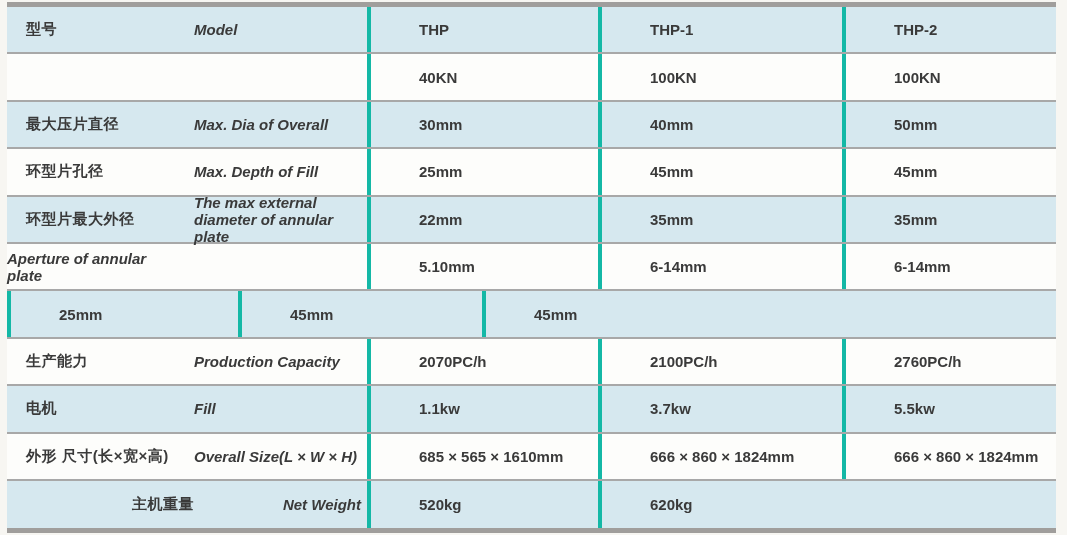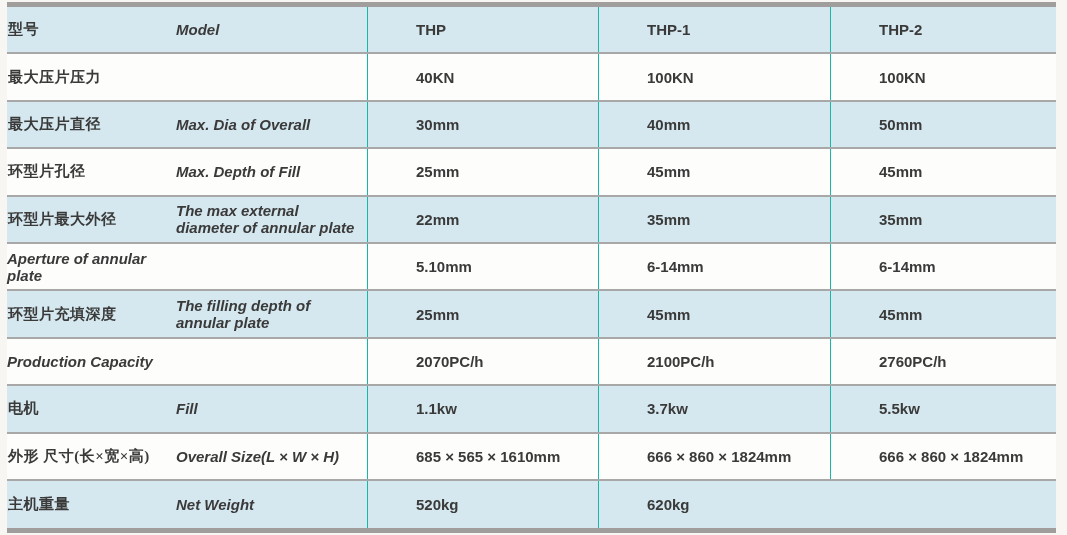--- a/index.html
+++ b/index.html
@@ -24,72 +24,70 @@
   .row {
     display: flex;
     align-items: stretch;
     height: 47.4px;
     box-sizing: border-box;
     border-bottom: 2px solid #a8a8a8;
     color: #3a3a3a;
     font-size: 15px;
     font-weight: 700;
   }
-  .row.last { border-bottom: none; }
+  .row.last { border-bottom: none; text-align: right; }
   .row.blue  { background: #d6e8ef; }
   .row.white { background: #fdfdfb; }
   .c-label {
     flex: 0 0 360px;
     display: flex;
     align-items: center;
     box-sizing: border-box;
   }
   .cn {
     flex: 0 0 168px;
-    padding-left: 1px;
+    padding-left: 19px;
     letter-spacing: 0.5px;
-    font-family: Liberation Serif, serif;
   }
   .en {
     flex: 1;
     padding-right: 6px;
     white-space: pre-line;
     line-height: 17px;
     font-style: italic;
   }
   .c-val {
     box-sizing: border-box;
-    border-left: 1px solid #14b8a6;
+    border-left: 4px solid #14b8a6;
     padding-left: 48px;
     display: flex;
     align-items: center;
   }
   .c-v1 { flex: 0 0 231px; }
   .c-v2 { flex: 0 0 232px; }
-  .c-v3 { flex: 1; }
+  .c-v3 { flex: 1; margin-left: 12px; }
 </style>
 </head>
 <body>
 
 <div class="table-wrap">
   <div class="hbar"></div>
 
   <div class="row blue">
     <div class="c-label">
       <span class="cn">型号</span>
       <span class="en">Model</span>
     </div>
     <div class="c-val c-v1">THP</div>
     <div class="c-val c-v2">THP-1</div>
     <div class="c-val c-v3">THP-2</div>
   </div>
 
   <div class="row white">
     <div class="c-label">
-      <span class="cn">最大压片压力</span>
     </div>
     <div class="c-val c-v1">40KN</div>
     <div class="c-val c-v2">100KN</div>
     <div class="c-val c-v3">100KN</div>
   </div>
 
   <div class="row blue">
     <div class="c-label">
       <span class="cn">最大压片直径</span>
       <span class="en">Max. Dia of Overall</span>
@@ -124,32 +122,28 @@
     <div class="c-label">
       <span class="en">Aperture of annular
 plate</span>
     </div>
     <div class="c-val c-v1">5.10mm</div>
     <div class="c-val c-v2">6-14mm</div>
     <div class="c-val c-v3">6-14mm</div>
   </div>
 
   <div class="row blue">
-    <div class="c-label">
-      <span class="cn">环型片充填深度</span>
-      <span class="en">The filling depth of
-annular plate</span>
-    </div>
     <div class="c-val c-v1">25mm</div>
     <div class="c-val c-v2">45mm</div>
     <div class="c-val c-v3">45mm</div>
   </div>
 
   <div class="row white">
     <div class="c-label">
+      <span class="cn">生产能力</span>
       <span class="en">Production Capacity</span>
     </div>
     <div class="c-val c-v1">2070PC/h</div>
     <div class="c-val c-v2">2100PC/h</div>
     <div class="c-val c-v3">2760PC/h</div>
   </div>
 
   <div class="row blue">
     <div class="c-label">
       <span class="cn">电机</span>

